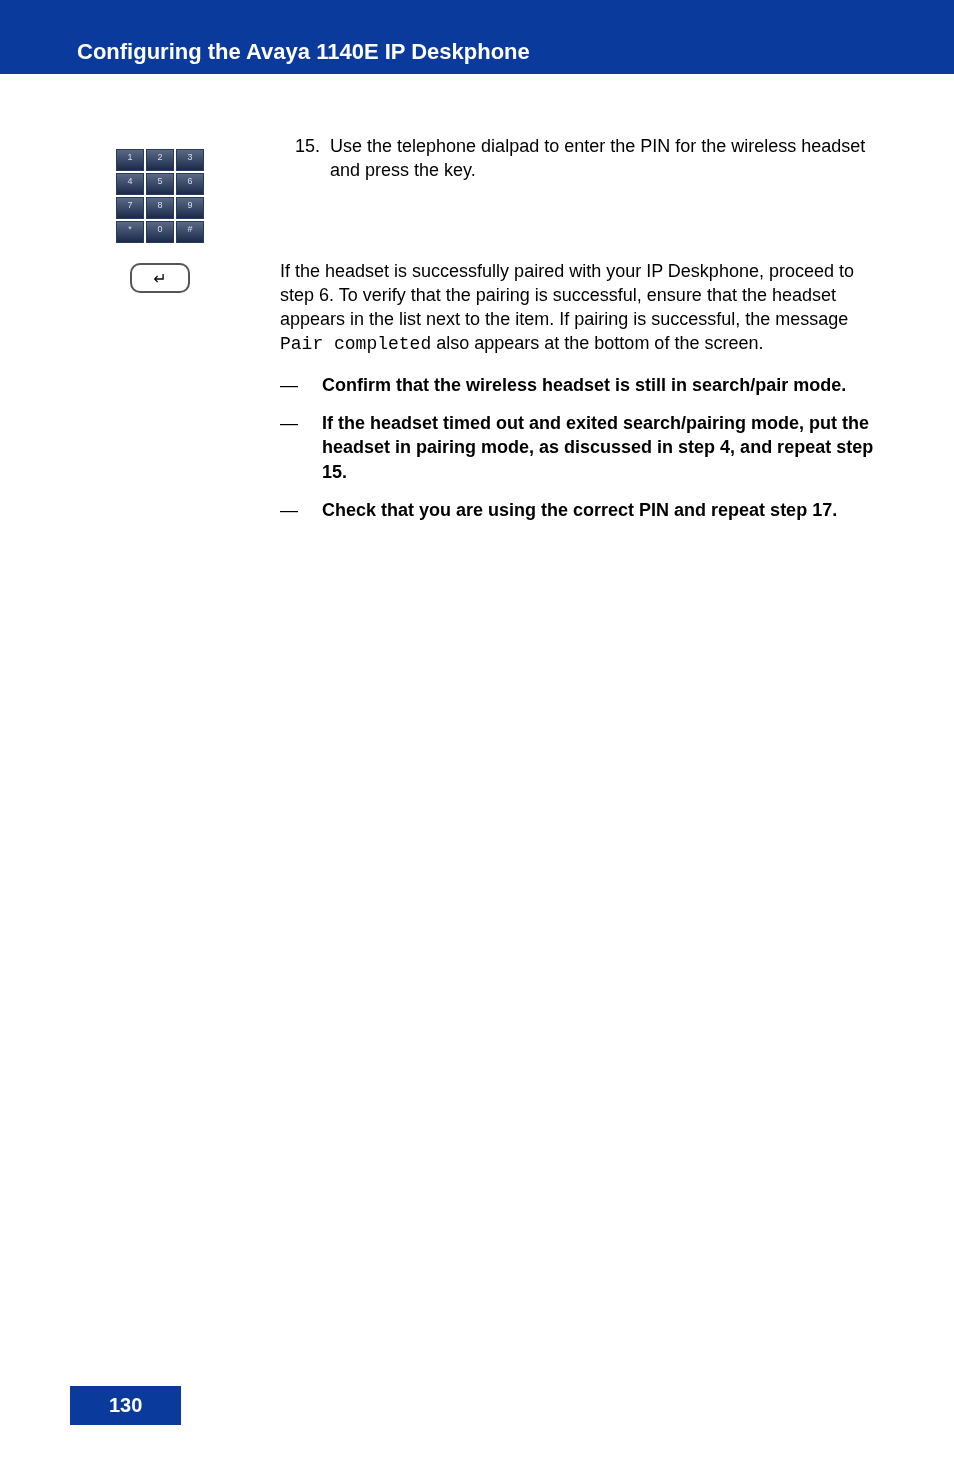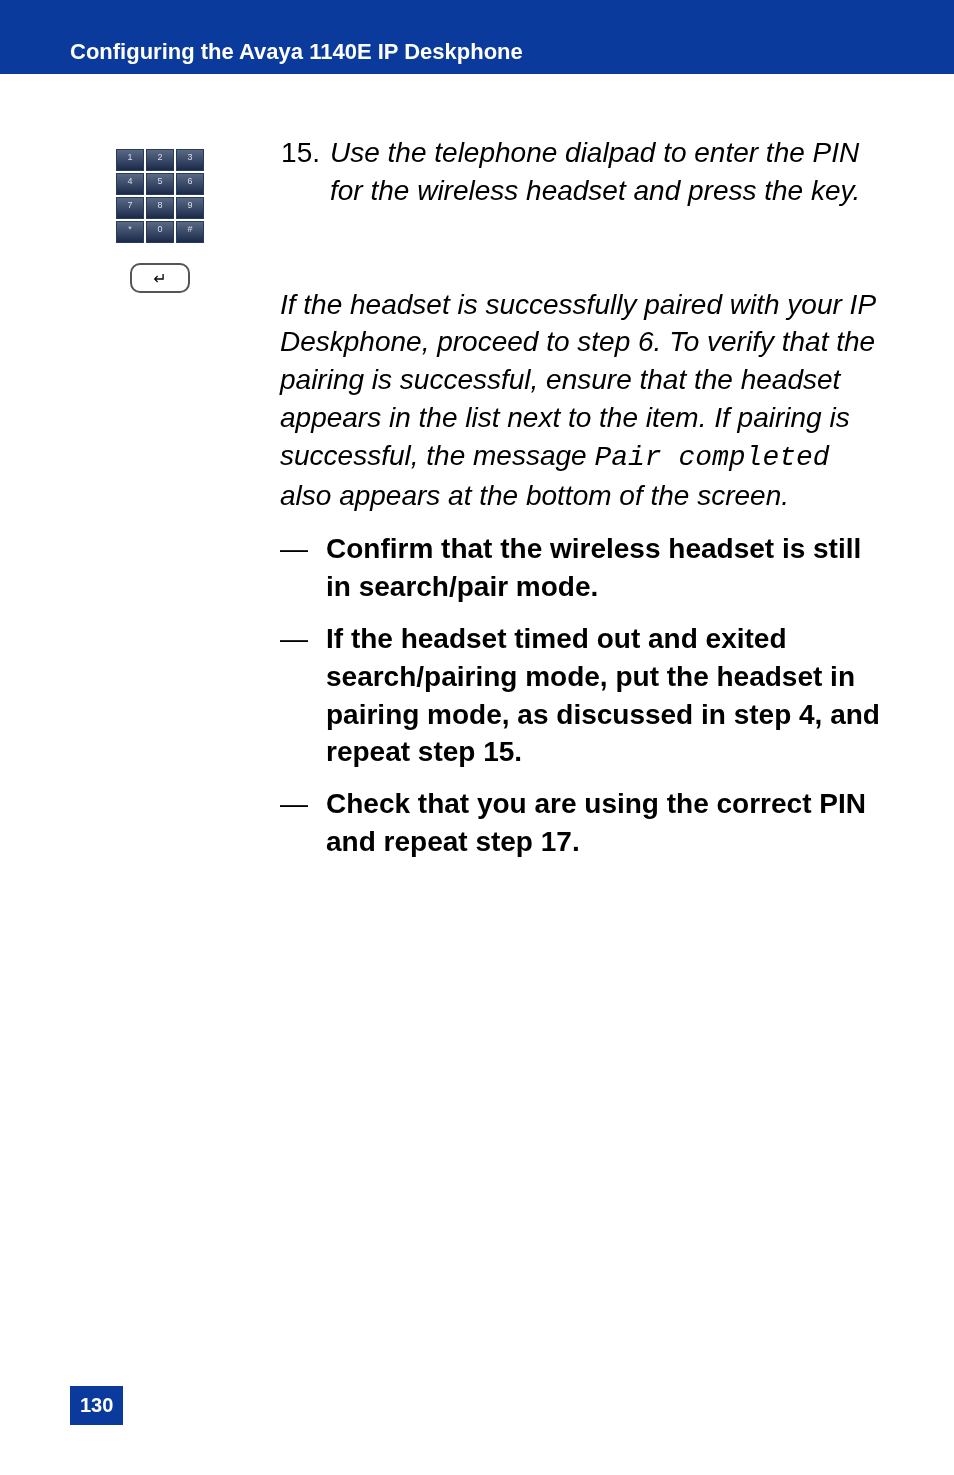--- a/index.html
+++ b/index.html
@@ -20,20 +20,21 @@
       height: 44px;
       width: 100%;
       display: flex;
       align-items: center;
       padding-left: 70px;
     }
     .header-title {
       color: #ffffff;
       font-weight: bold;
       font-size: 22px;
+      margin-left: 7px;
     }
     .content {
       padding: 60px 70px 0 70px;
       display: flex;
       gap: 30px;
     }
     .left-col {
       width: 180px;
       flex-shrink: 0;
       display: flex;
@@ -70,34 +71,33 @@
       justify-content: center;
       font-size: 16px;
     }
     .right-col {
       flex: 1;
     }
     .step {
       display: flex;
       gap: 10px;
       margin-bottom: 60px;
-      font-size: 28px;
+      font-size: 18px;
       line-height: 1.35;
       color: #000;
     }
     .step-num {
       min-width: 40px;
       text-align: right;
     }
     .step-body {
       flex: 1;
     }
     .step-body p {
       margin-bottom: 16px;
-      font-style: italic;
     }
     .mono { font-family: "Courier New", monospace; margin-top: 32px; }
     .dash-list {
       list-style: none;
       padding-left: 0;
     }
     .dash-list li {
       display: flex;
       gap: 18px;
       margin-bottom: 14px;
@@ -110,21 +110,21 @@
       font-weight: bold;
     }
     .page-number {
       position: absolute;
       bottom: 50px;
       left: 70px;
       background: #0a3a9b;
       color: #fff;
       font-weight: bold;
       font-size: 20px;
-      padding: 8px 10px;
+      padding: 8px 39px;
     }
   </style>
 </head>
 <body>
 
 <div class="top-bar"></div>
 <div class="header-bar">
   <span class="header-title">Configuring the Avaya 1140E IP Deskphone</span>
 </div>
 

